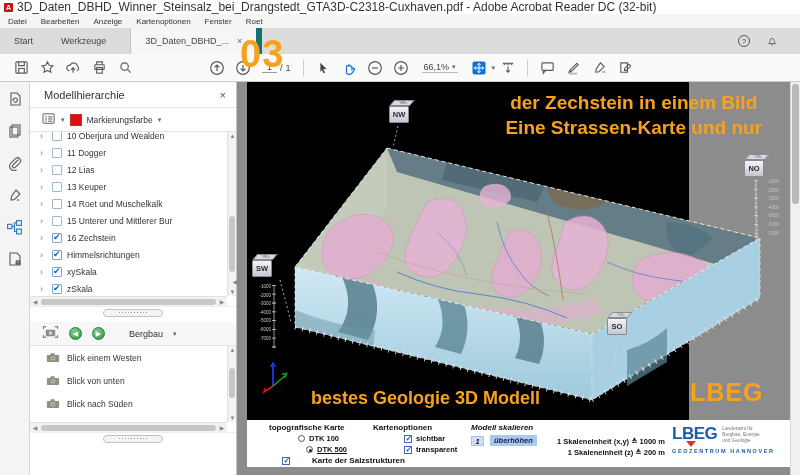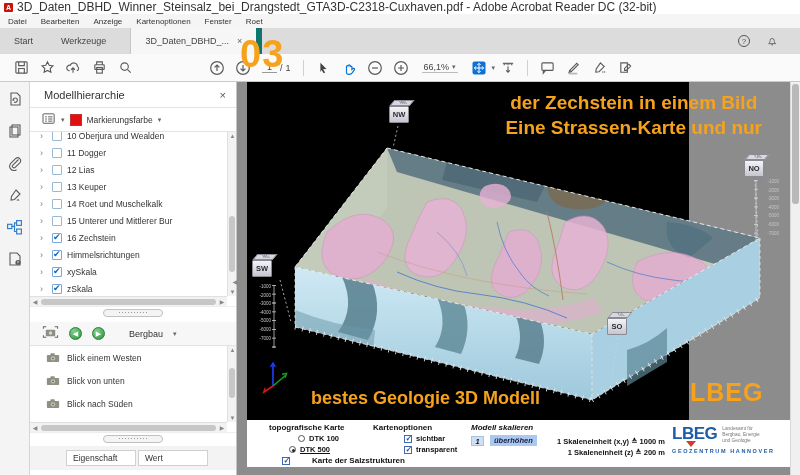--- a/index.html
+++ b/index.html
@@ -527,24 +527,20 @@
       <div class="hscroll" style="top:340px;">
         <div class="harrow">◀</div>
           <div class="hthumb"></div>
           <div class="harrow">▶</div>
       </div>
 
       <div class="splitter" style="position:absolute; top:350px; left:0; right:0;">
           <div class="pill"></div>
         </div>
 
-      <div id="props">
-        <span class="propcell">Eigenschaft</span>
-        <span class="propcell">Wert</span>
-      </div>
 
       <div id="collapse-arrow">◀</div>
     </div>
 
     <div id="docarea">
       <div id="page">
 
         <div id="viewport3d">
 
           <svg id="scene" width="543" height="338" viewBox="0 0 543 338">
@@ -674,21 +670,21 @@
           <div id="brand" class="orange">LBEG</div>
         </div>
 
         <div id="legend">
           <div id="lg-col1">
             <div class="lg-h">topografische Karte</div>
             <div class="lg-row" style="margin-left:16px;">
               <span class="radio"></span>
               <span>DTK 100</span>
             </div>
-            <div class="lg-row" style="margin-left:7px;text-decoration:underline;">
+            <div class="lg-row" style="margin-left:24px;text-decoration:underline;">
               <span class="radio on"></span>
               <span>DTK 500</span>
             </div>
             <div class="lg-row">
               <span class="lgcb on"></span>
               <span class="lg-h">Karte der Salzstrukturen</span>
             </div>
           </div>
           <div id="lg-col2">
             <div class="lg-h">Kartenoptionen</div>

